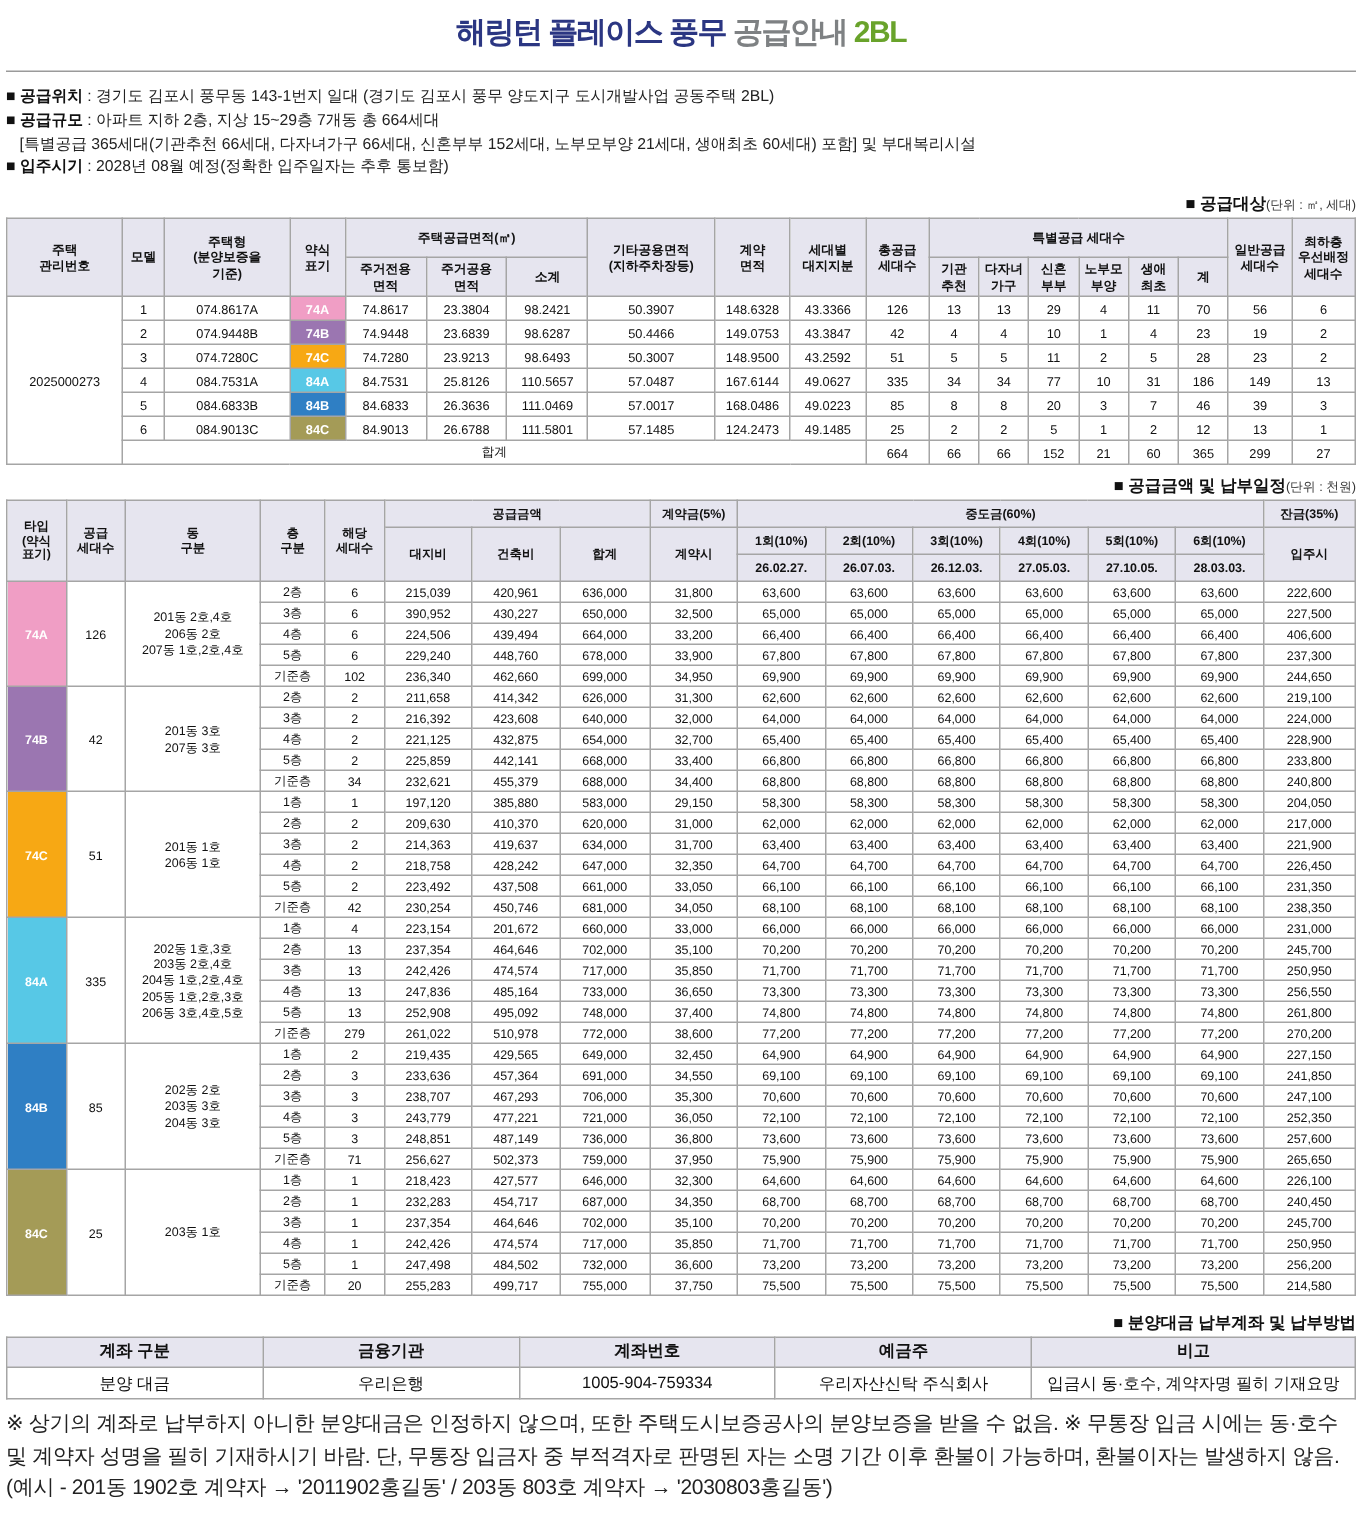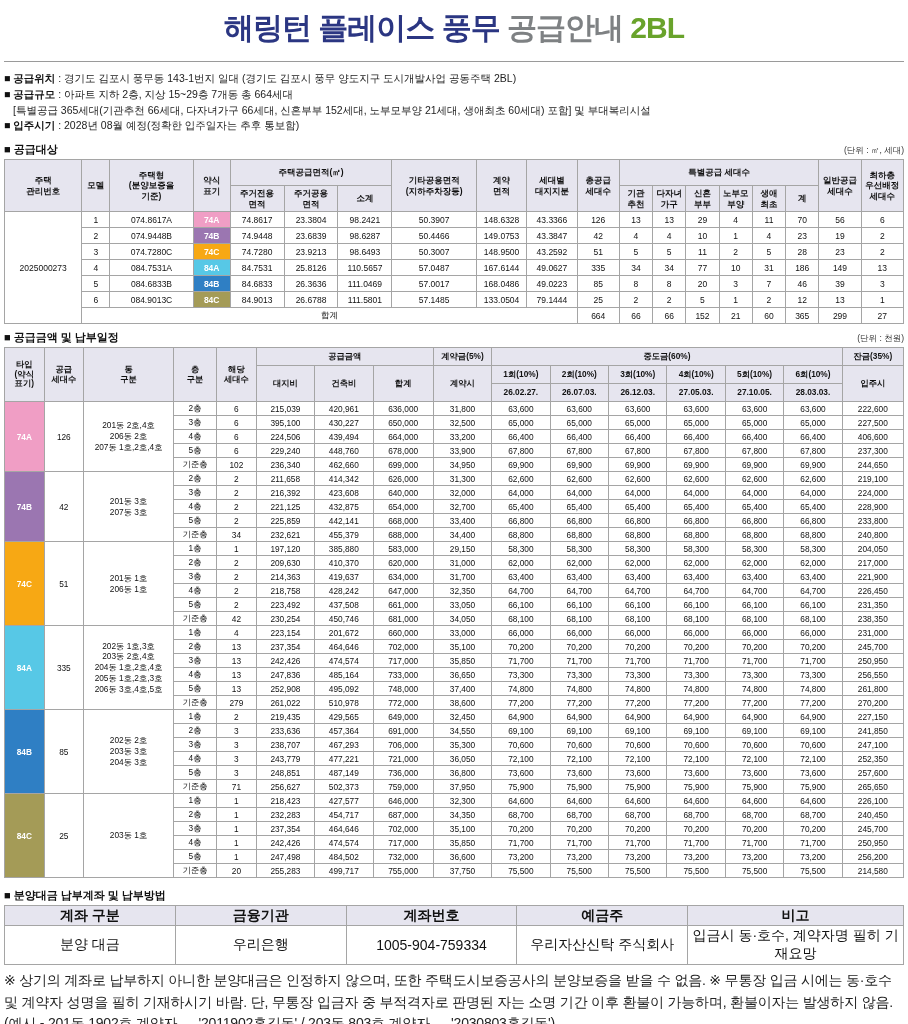--- a/index.html
+++ b/index.html
@@ -5,33 +5,33 @@
   * { box-sizing: border-box; }
   html,body { margin:0; padding:0; background:#fff; }
   body {
     width:908px; min-height:1024px;
     font-family:"Liberation Sans","DejaVu Sans",sans-serif;
     color:#111;
   }
   .page { padding:4px 4px 6px; }
 
   
-  .title { text-align:center; font-size:30px; font-weight:bold; letter-spacing:-1px; margin:4px 0 12px; }
+  .title { text-align:center; font-size:20px; font-weight:bold; letter-spacing:-1px; margin:4px 0 12px; }
   .title .t-main { color:#2b3682; }
   .title .t-sub  { color:#7e8183; }
   .title .t-bl   { color:#69a32b; }
   .top-rule { border:0; border-top:1px solid #9a9a9a; margin:0 0 9px; }
 
   
   .info { font-size:10.5px; line-height:1.5; color:#222; margin-bottom:8px; }
   .info-line .lbl { font-weight:bold; color:#111; }
   .info-line.sub { padding-left:9px; }
 
   
-  .sec-row { display:flex; justify-content:space-between; align-items:flex-end; margin:6px 0 2px; }
+  .sec-row { display:flex; justify-content:flex-end; align-items:flex-end; margin:6px 0 2px; }
   .sec-title { font-size:11px; font-weight:bold; color:#111; }
   .sec-unit { font-size:8.5px; color:#333; }
 
   
   table { width:100%; border-collapse:collapse; table-layout:fixed; }
   th, td {
     border:1px solid #a5a5a5;
     text-align:center; vertical-align:middle;
     padding:1px 1px; overflow:hidden;
   }
@@ -48,21 +48,21 @@
 
   
   .price-table { font-size:8.3px; }
   .price-table thead th { height:18px; }
   .price-table td { height:13.5px; }
   .price-table .group-first td { border-top:1.2px solid #666; }
 
   .type-chip { color:#fff; font-weight:bold; }
 
   
-  .account-table { font-size:14px; margin-top:2px;padding-left:20px; }
+  .account-table { font-size:11px; margin-top:2px;padding-left:20px; }
   .account-table thead th { height:20px; }
   .account-table td { height:21px; }
 
   
   .notes { font-size:14px; line-height:1.55; color:#222; margin-top:5px; letter-spacing:-0.2px; }
 </style>
 </head>
 <body>
 
 <div class="page">
@@ -256,22 +256,22 @@
           <td>3</td>
         </tr>
         <tr>
           <td>6</td>
           <td>084.9013C</td>
           <td class="type-chip" style="background: rgb(164, 155, 87);">84C</td>
           <td>84.9013</td>
           <td>26.6788</td>
           <td>111.5801</td>
           <td>57.1485</td>
-          <td>133.0504</td>
-          <td>79.1444</td>
+          <td>124.2473</td>
+          <td>49.1485</td>
           <td>25</td>
           <td>2</td>
           <td>2</td>
           <td>5</td>
           <td>1</td>
           <td>2</td>
           <td>12</td>
           <td>13</td>
           <td>1</td>
         </tr>
@@ -371,21 +371,21 @@
           <td>63,600</td>
           <td>63,600</td>
           <td>63,600</td>
           <td>63,600</td>
           <td>63,600</td>
           <td>222,600</td>
         </tr>
         <tr>
           <td>3층</td>
           <td>6</td>
-          <td>395,100</td>
+          <td>390,952</td>
           <td>430,227</td>
           <td>650,000</td>
           <td>32,500</td>
           <td>65,000</td>
           <td>65,000</td>
           <td>65,000</td>
           <td>65,000</td>
           <td>65,000</td>
           <td>65,000</td>
           <td>227,500</td>

